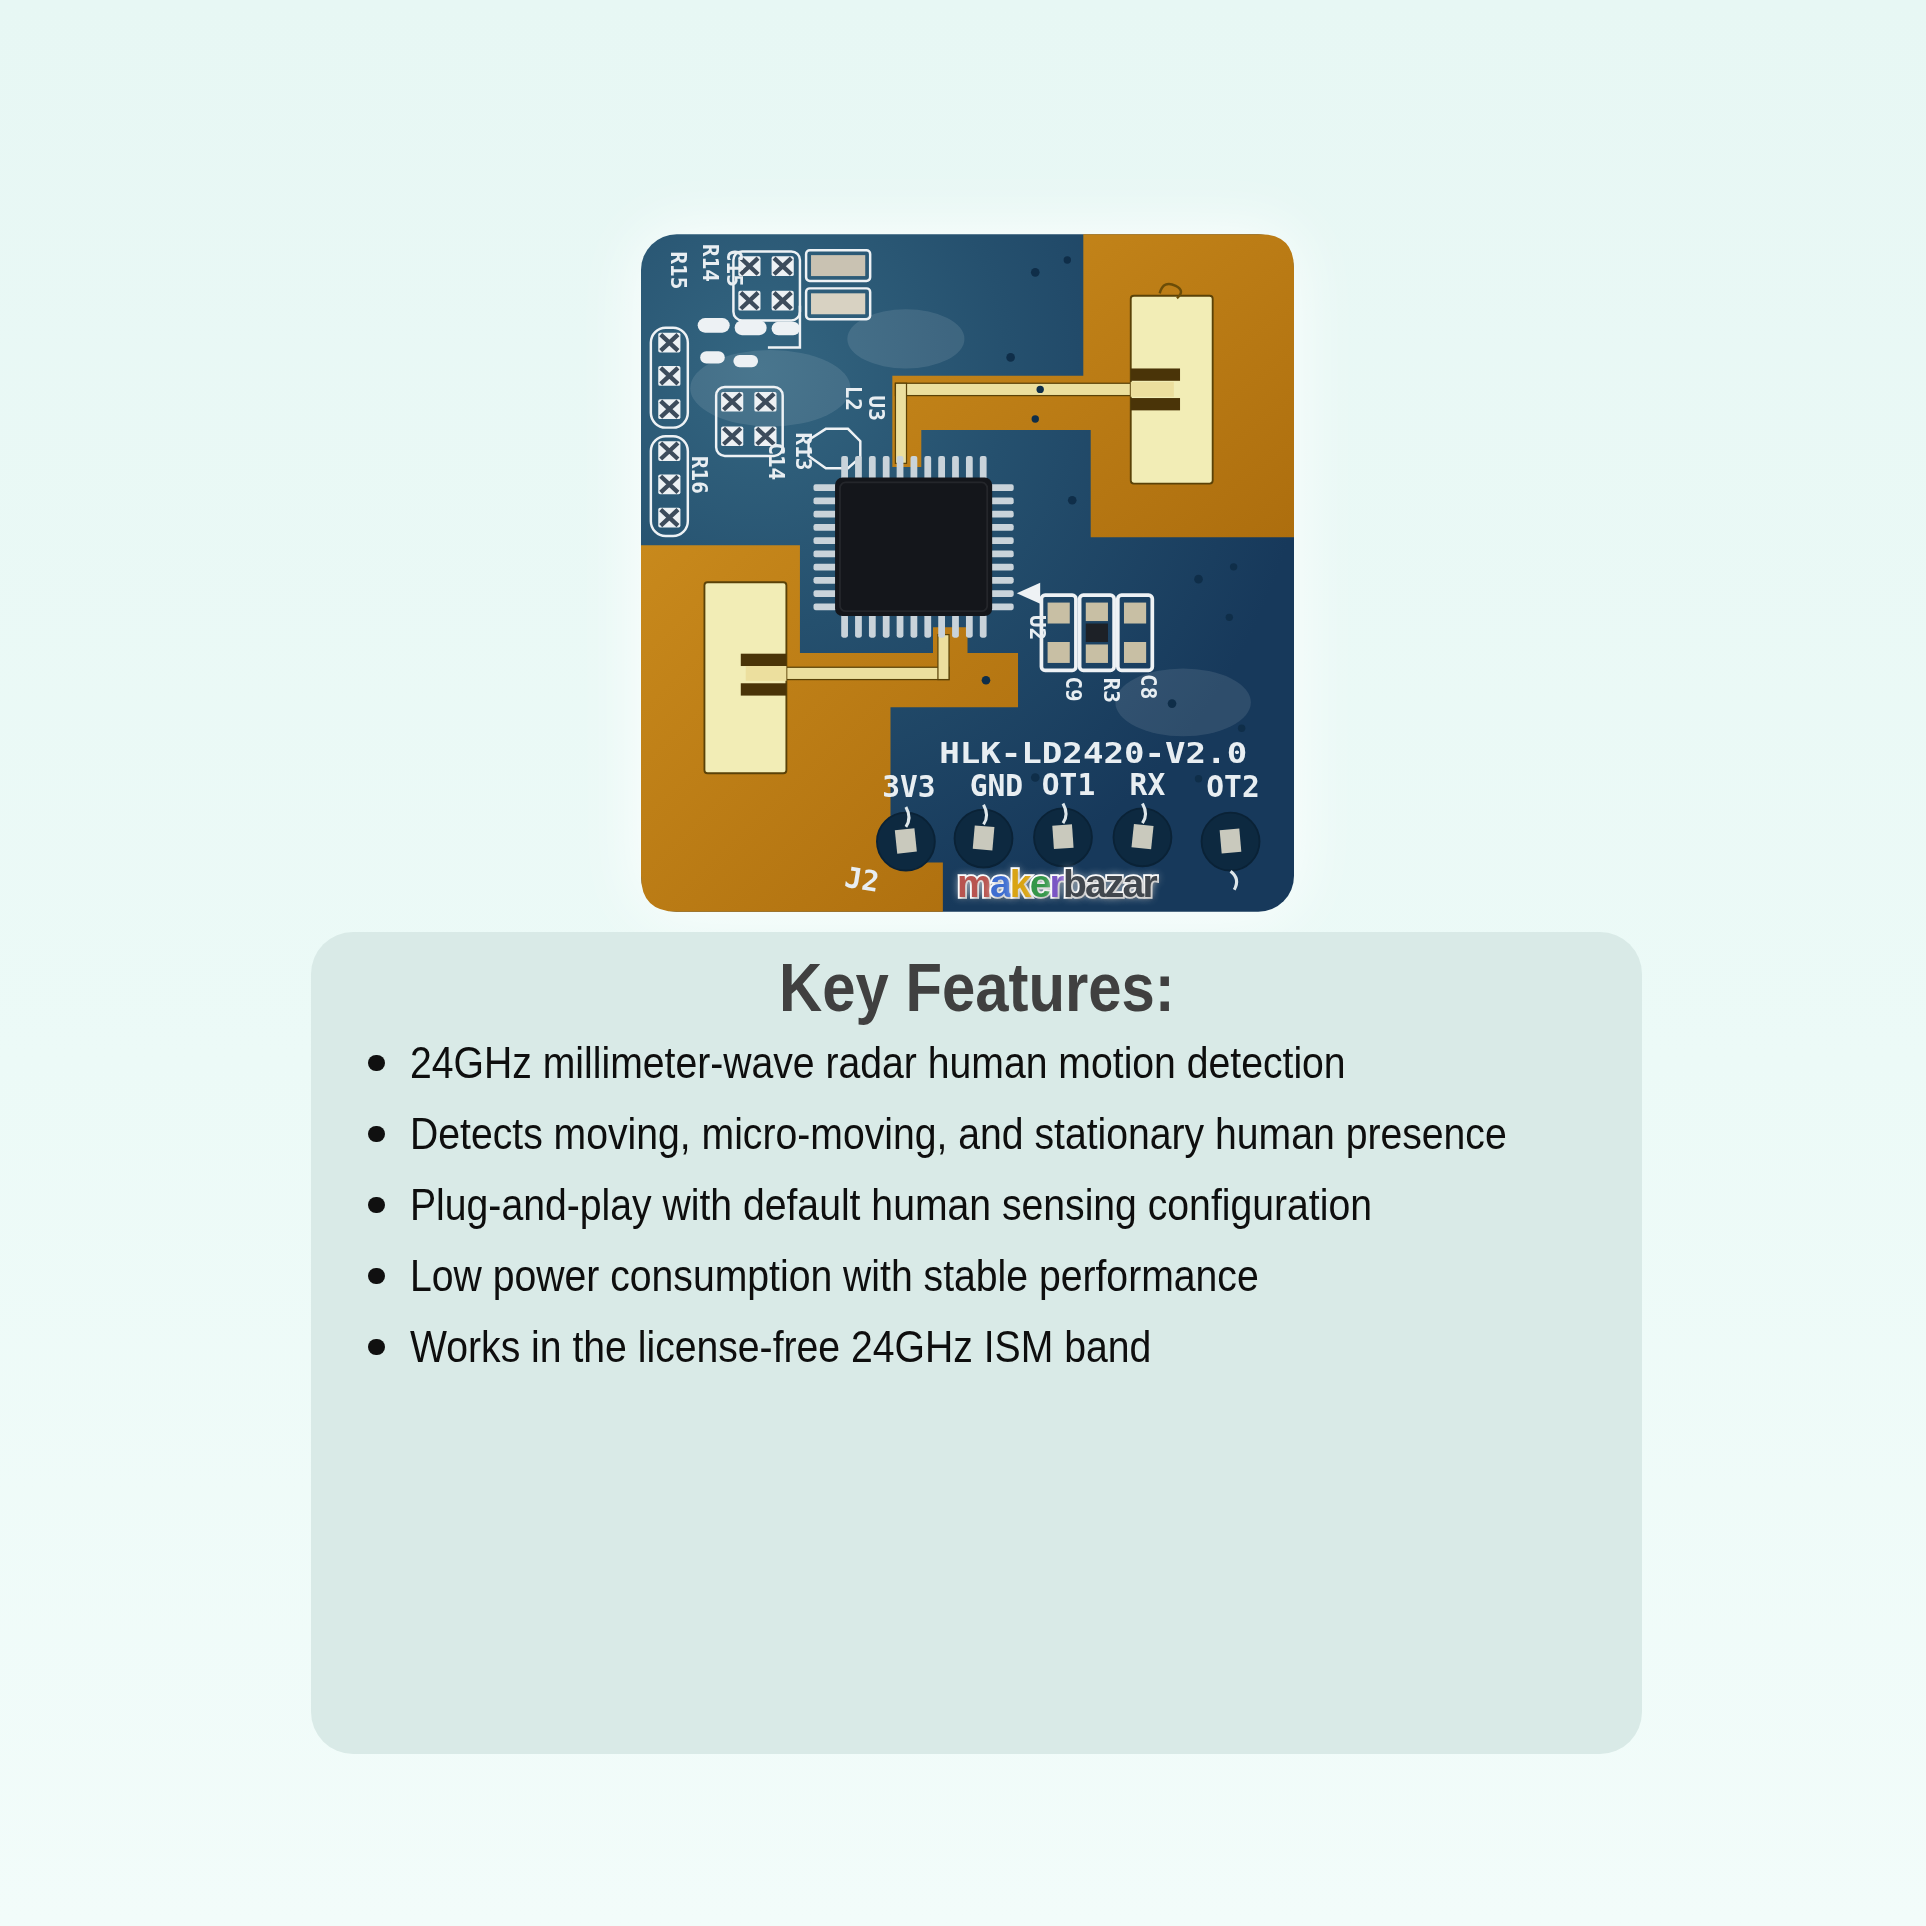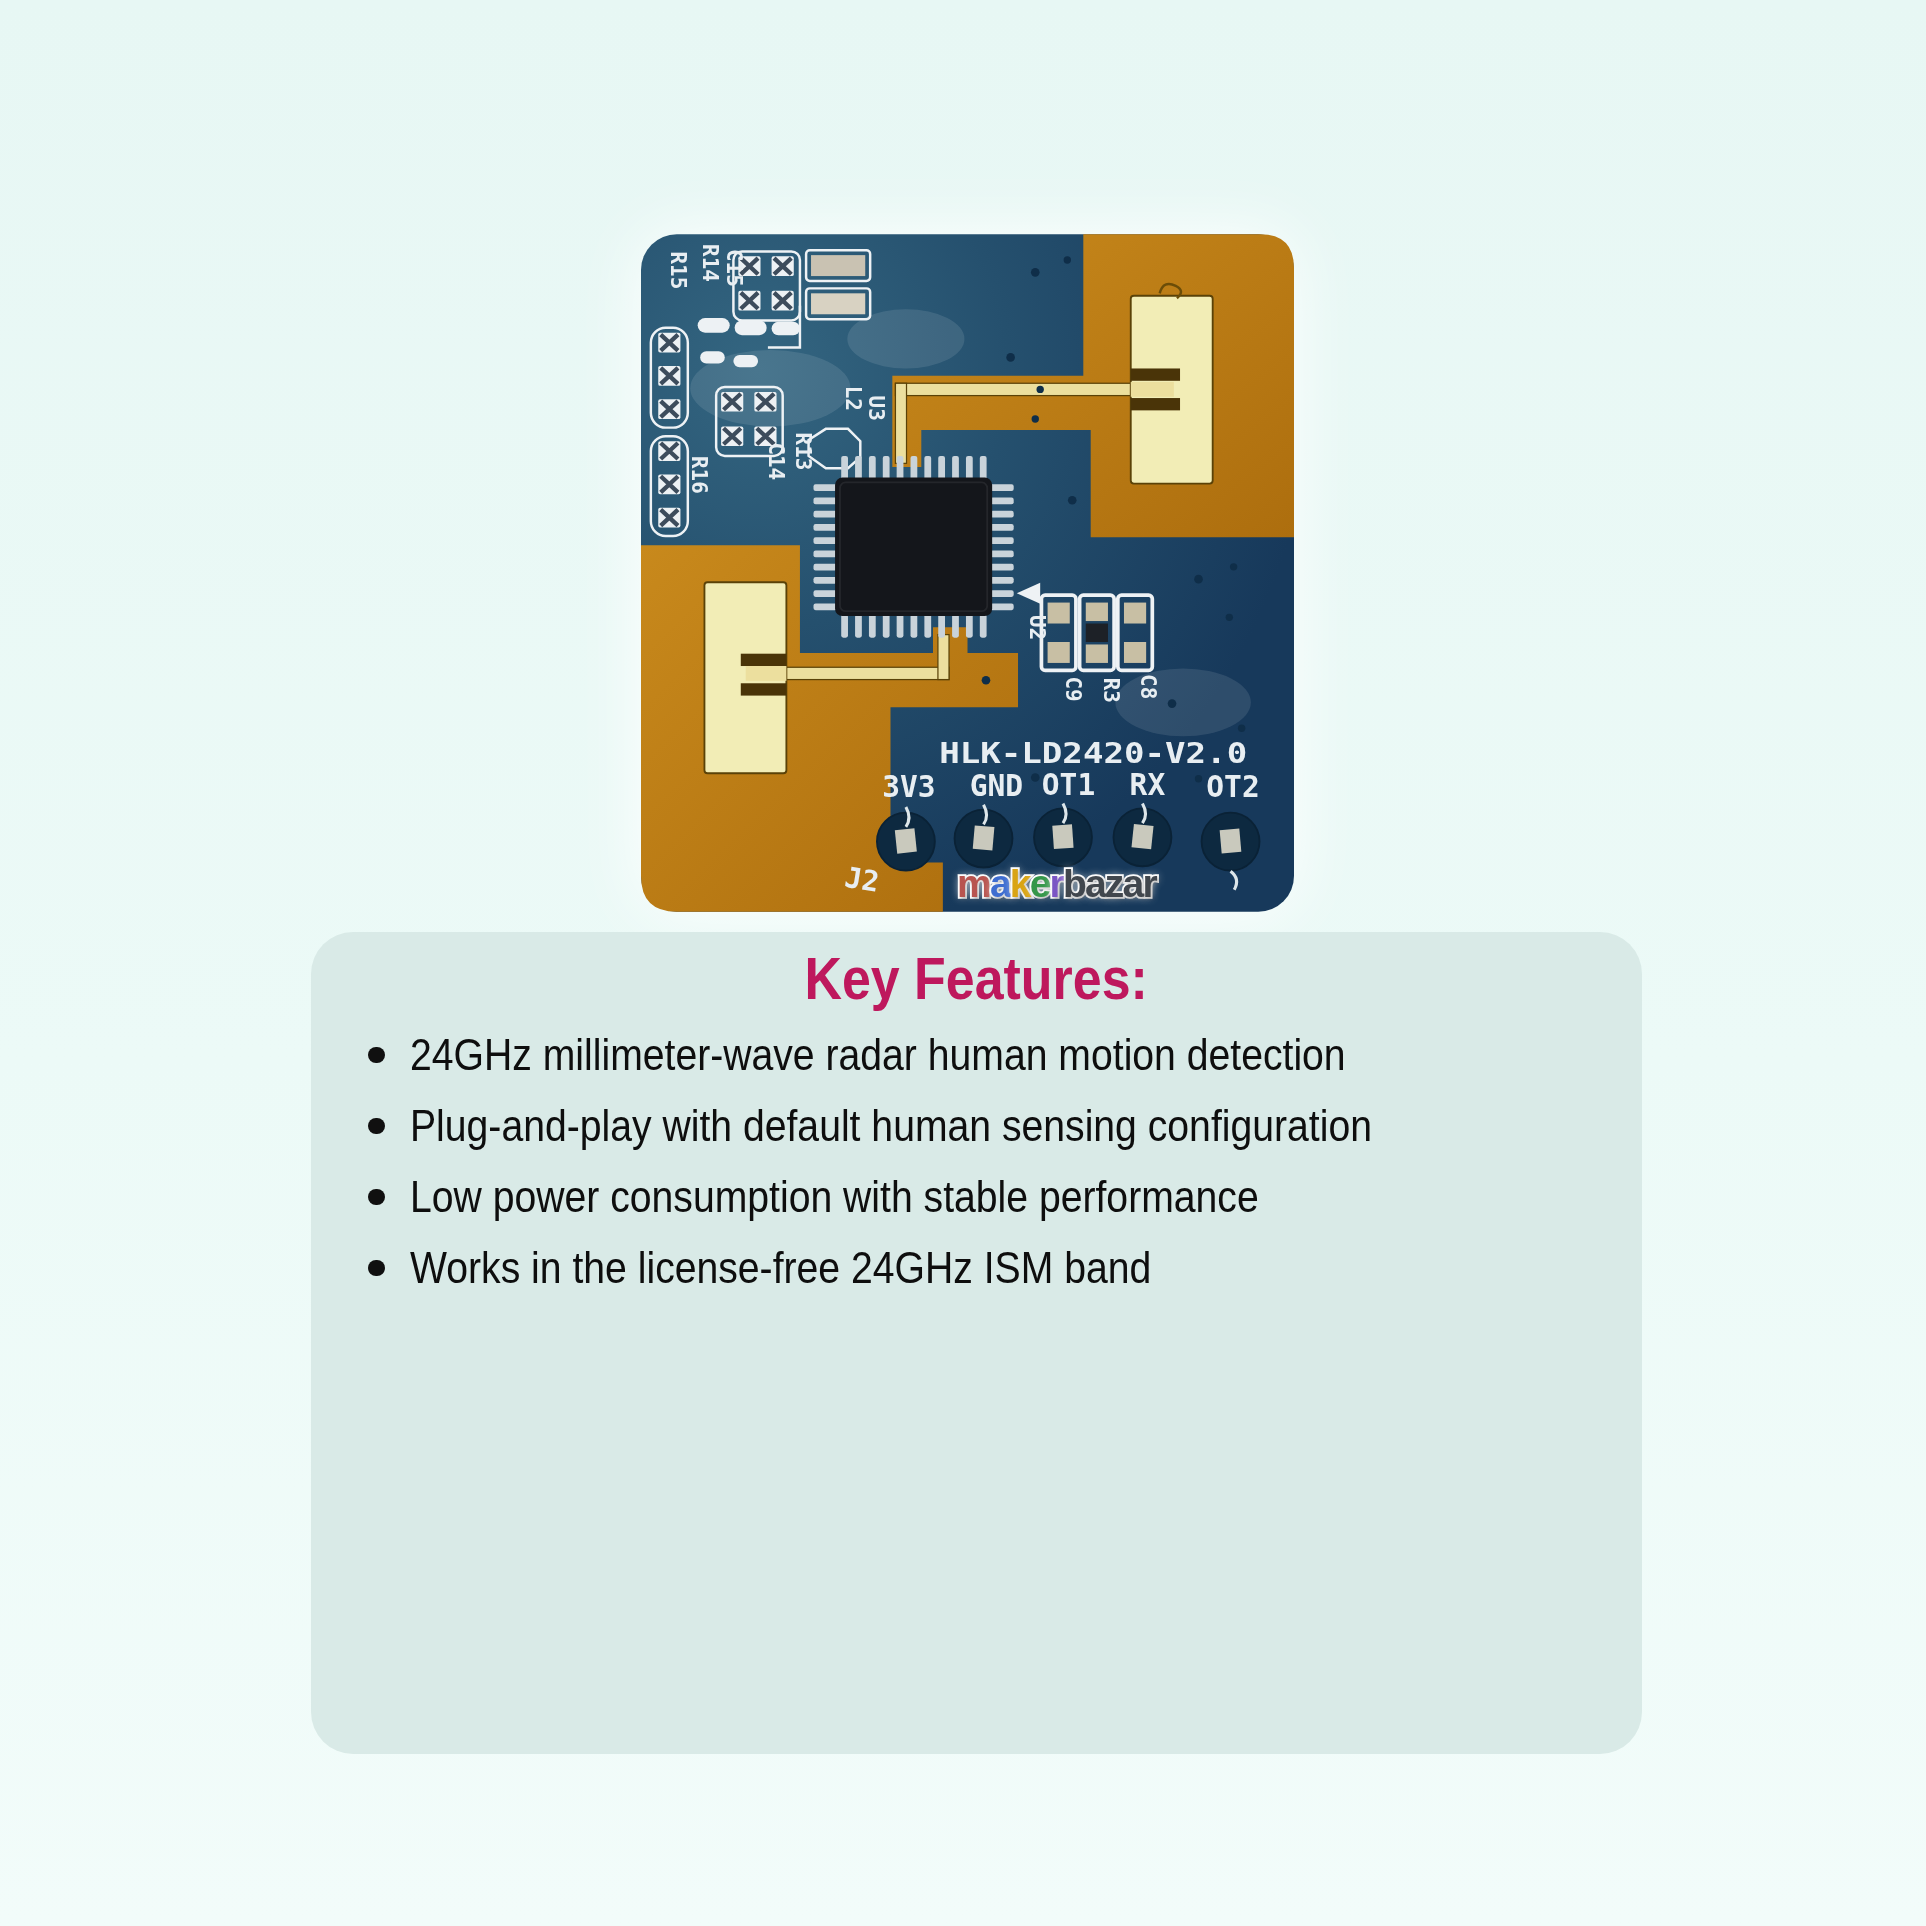--- a/index.html
+++ b/index.html
@@ -23,22 +23,22 @@
     -webkit-text-stroke:3.7px #ffffff; paint-order:stroke fill;
     text-shadow:0 0 8.6px rgba(255,255,255,.9), 1.8px 1.8px 3.7px rgba(40,40,40,.45);
   }
   .watermark span{display:inline-block;}
   
   .features-card{
     position:absolute; left:311px; top:932px; width:1331px; height:822px;
     background:#d9eae7; border-radius:42px; box-sizing:border-box;
   }
   .features-title{
-    margin-top:15px; height:64px; line-height:64px;
-    text-align:center; font-size:59px; font-weight:bold; color:#be185d;
+    margin-top:23px; height:64px; line-height:64px;
+    text-align:center; font-size:68px; font-weight:bold; color:#404040;
   }
   .features-title .cond{ display:inline-block; transform:scaleX(0.88); transform-origin:center; }
   .features-list{ margin-top:8.6px; }
   .feature-row{
     display:flex; align-items:center; height:71px; padding-left:57px;
   }
   .bullet{
     width:16.6px; height:16.6px; border-radius:50%; background:#101010;
     flex:0 0 16.6px; margin-right:25px;
   }
@@ -286,20 +286,24 @@
     <div class="features-title">
       <span class="cond">Key Features:</span>
     </div>
     <div class="features-list">
       <div class="feature-row">
           <span class="bullet"></span>
           <span class="feature-text">24GHz millimeter-wave radar human motion detection</span>
         </div>
       <div class="feature-row">
           <span class="bullet"></span>
+          <span class="feature-text">Detects moving, micro-moving, and stationary human presence</span>
+        </div>
+      <div class="feature-row">
+          <span class="bullet"></span>
           <span class="feature-text">Plug-and-play with default human sensing configuration</span>
         </div>
       <div class="feature-row">
           <span class="bullet"></span>
           <span class="feature-text">Low power consumption with stable performance</span>
         </div>
       <div class="feature-row">
           <span class="bullet"></span>
           <span class="feature-text">Works in the license-free 24GHz ISM band</span>
         </div>

